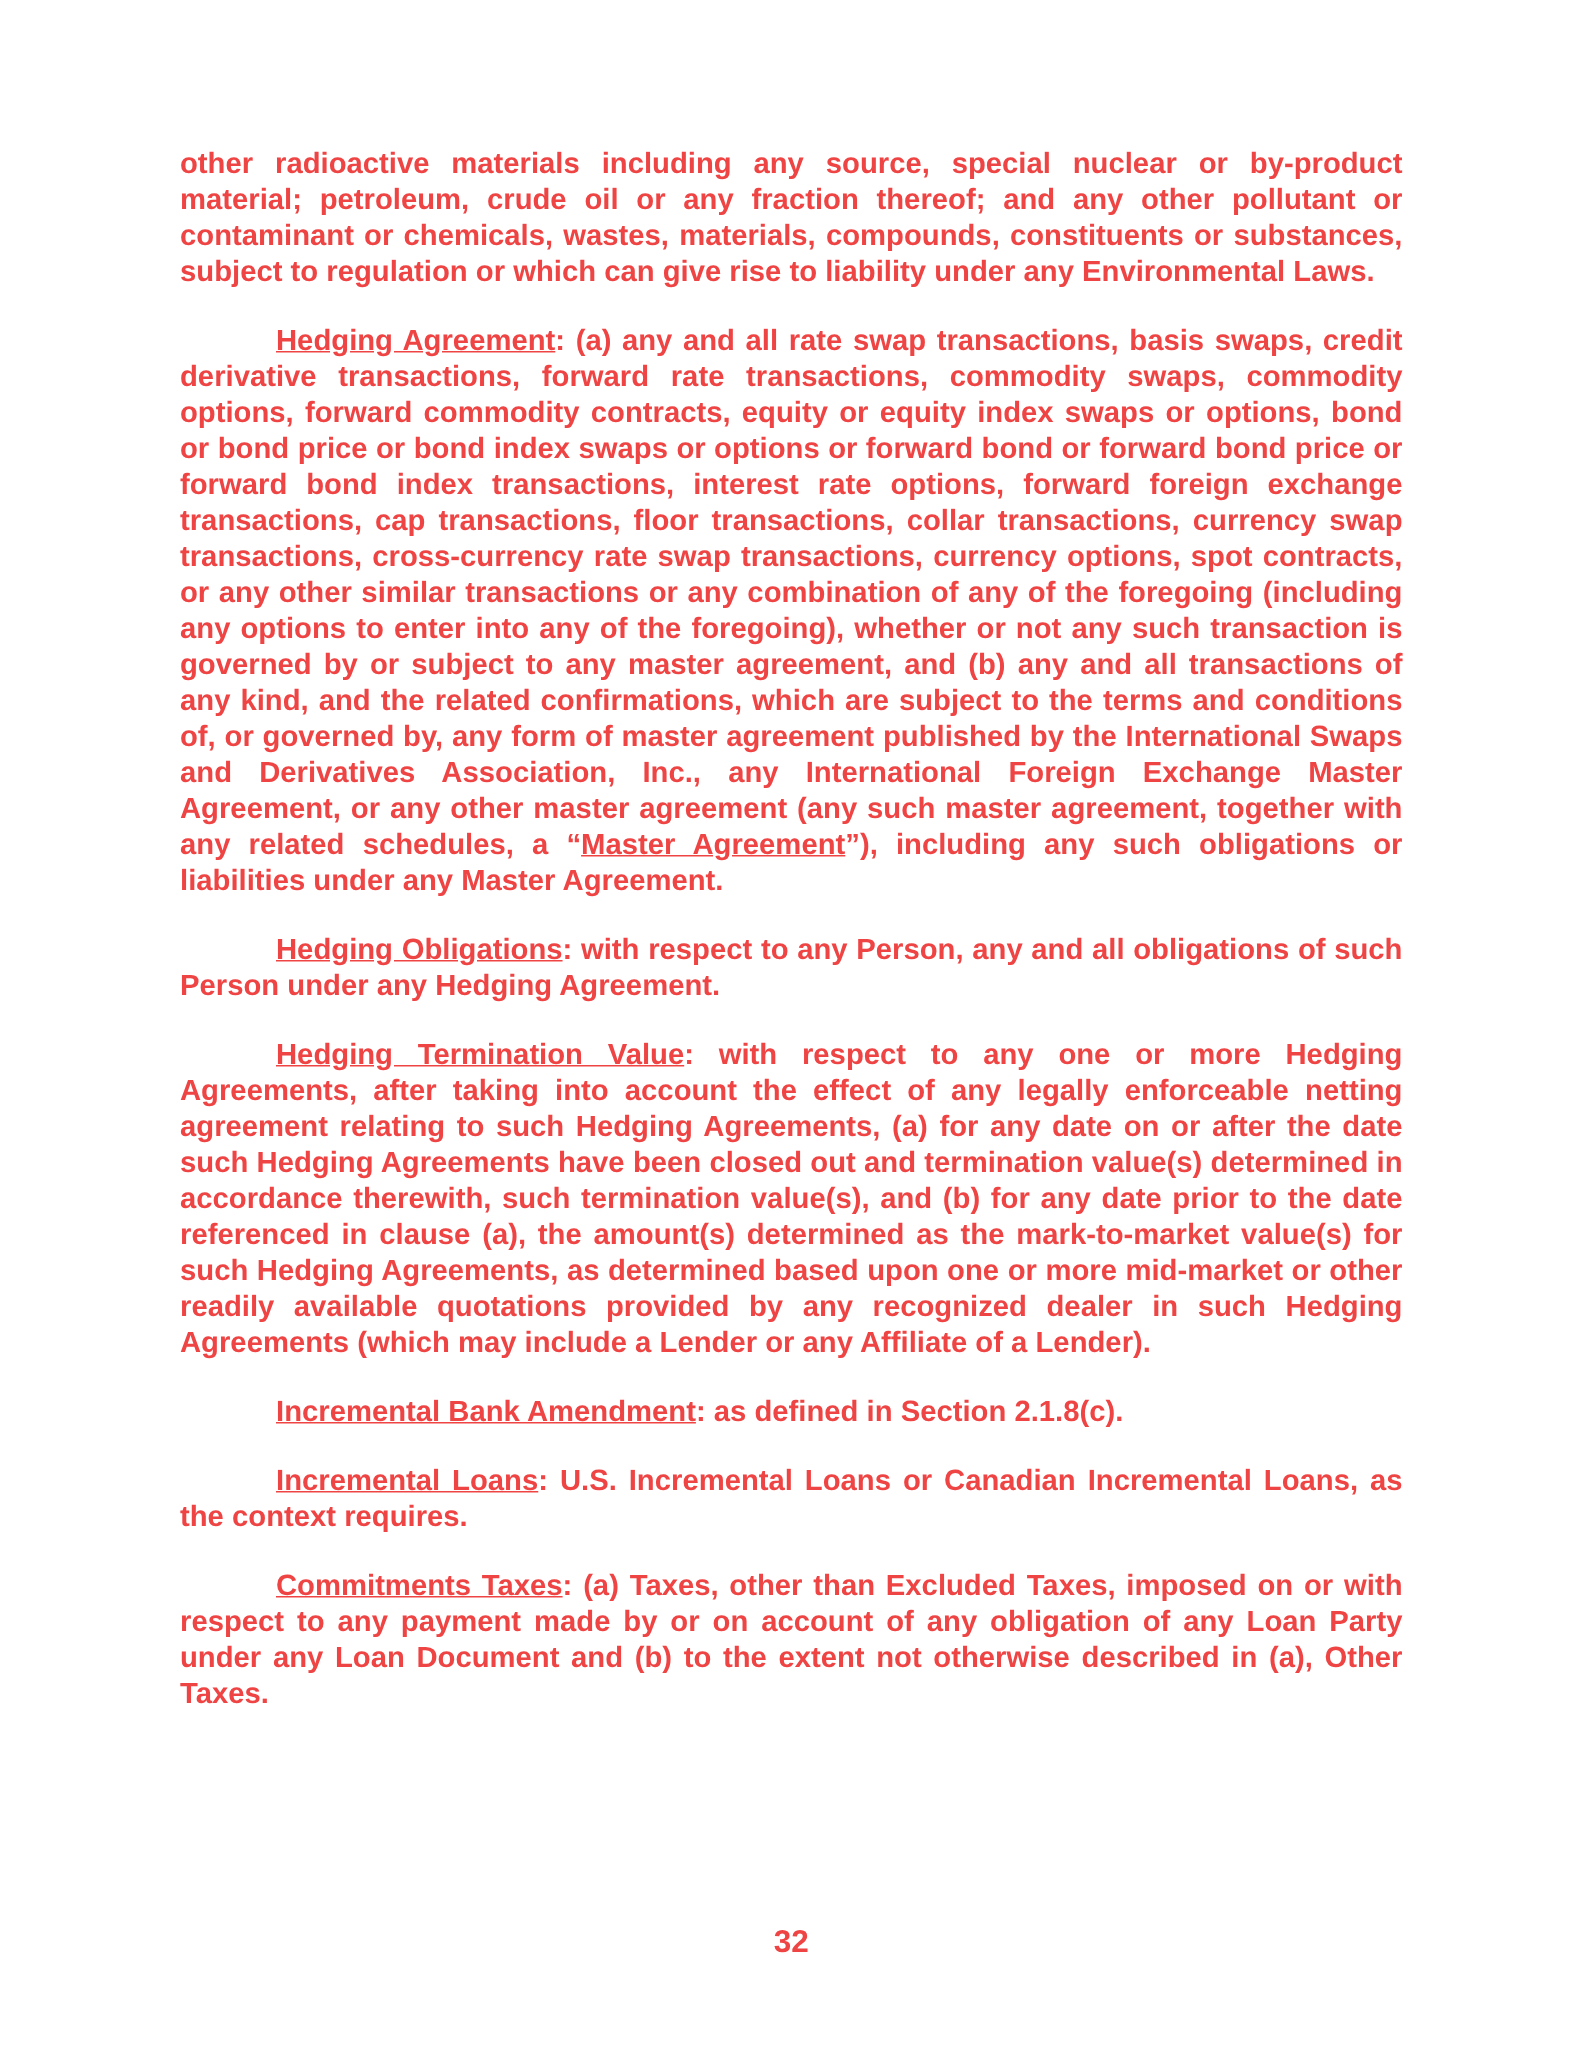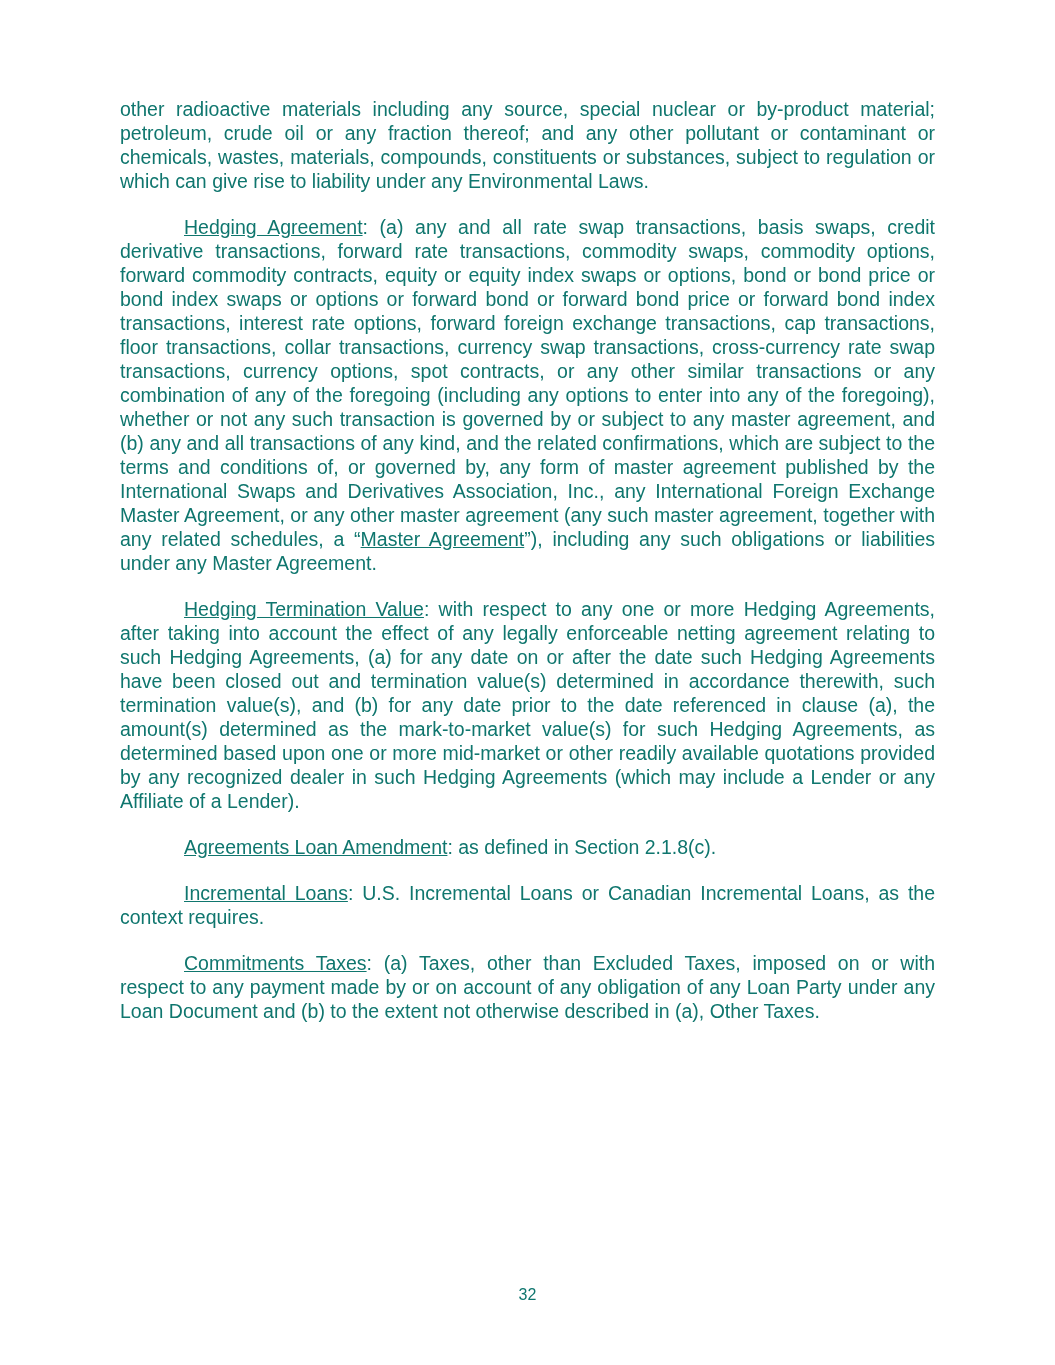--- a/index.html
+++ b/index.html
@@ -6,63 +6,65 @@
     margin: 0;
     padding: 0;
     background: #ffffff;
   }
   .page {
     position: relative;
     width: 1055px;
     height: 1365px;
     margin: 0 auto;
     background: #ffffff;
-    color: #0f766e;
+    color: #ef4444;
     font-family: "Liberation Sans", sans-serif;
     box-sizing: border-box;
     padding: 97px 120px 0 120px;
     overflow: hidden;
+    font-weight: bold;
   }
   .para {
     margin: 0 0 22px 0;
     font-size: 19.5px;
     line-height: 24px;
     text-align: justify;
     text-indent: 64px;
   }
   .para.no-indent {
     text-indent: 0;
   }
   .term {
     text-decoration: underline;
   }
   .page-number {
     position: absolute;
     bottom: 58px;
     left: 0;
     width: 100%;
     text-align: center;
-    font-size: 16px;
+    font-size: 21px;
     line-height: 24px;
   }
 </style>
 </head>
 <body>
 
 <div class="page">
 
   <p class="para no-indent"><span>other radioactive materials including any source, special nuclear or by-product material; petroleum, crude oil or any fraction thereof; and any other pollutant or contaminant or chemicals, wastes, materials, compounds, constituents or substances, subject to regulation or which can give rise to liability under any Environmental Laws.</span></p>
 
   <p class="para"><span class="term">Hedging Agreement</span><span>: (a) any and all rate swap transactions, basis swaps, credit derivative transactions, forward rate transactions, commodity swaps, commodity options, forward commodity contracts, equity or equity index swaps or options, bond or bond price or bond index swaps or options or forward bond or forward bond price or forward bond index transactions, interest rate options, forward foreign exchange transactions, cap transactions, floor transactions, collar transactions, currency swap transactions, cross-currency rate swap transactions, currency options, spot contracts, or any other similar transactions or any combination of any of the foregoing (including any options to enter into any of the foregoing), whether or not any such transaction is governed by or subject to any master agreement, and (b) any and all transactions of any kind, and the related confirmations, which are subject to the terms and conditions of, or governed by, any form of master agreement published by the International Swaps and Derivatives Association, Inc., any International Foreign Exchange Master Agreement, or any other master agreement (any such master agreement, together with any related schedules, a “</span><span class="term">Master Agreement</span><span>”), including any such obligations or liabilities under any Master Agreement.</span></p>
 
+  <p class="para"><span class="term">Hedging Obligations</span><span>: with respect to any Person, any and all obligations of such Person under any Hedging Agreement.</span></p>
 
   <p class="para"><span class="term">Hedging Termination Value</span><span>: with respect to any one or more Hedging Agreements, after taking into account the effect of any legally enforceable netting agreement relating to such Hedging Agreements, (a) for any date on or after the date such Hedging Agreements have been closed out and termination value(s) determined in accordance therewith, such termination value(s), and (b) for any date prior to the date referenced in clause (a), the amount(s) determined as the mark-to-market value(s) for such Hedging Agreements, as determined based upon one or more mid-market or other readily available quotations provided by any recognized dealer in such Hedging Agreements (which may include a Lender or any Affiliate of a Lender).</span></p>
 
 
-  <p class="para"><span class="term">Agreements Loan Amendment</span><span>:  as defined in Section 2.1.8(c).</span></p>
+  <p class="para"><span class="term">Incremental Bank Amendment</span><span>:  as defined in Section 2.1.8(c).</span></p>
 
   <p class="para"><span class="term">Incremental Loans</span><span>: U.S. Incremental Loans or Canadian Incremental Loans, as the context requires.</span></p>
 
   <p class="para"><span class="term">Commitments Taxes</span><span>: (a) Taxes, other than Excluded Taxes, imposed on or with respect to any payment made by or on account of any obligation of any Loan Party under any Loan Document and (b) to the extent not otherwise described in (a), Other Taxes.</span></p>
 
 
 
   <div class="page-number">32</div>
 
 </div>

